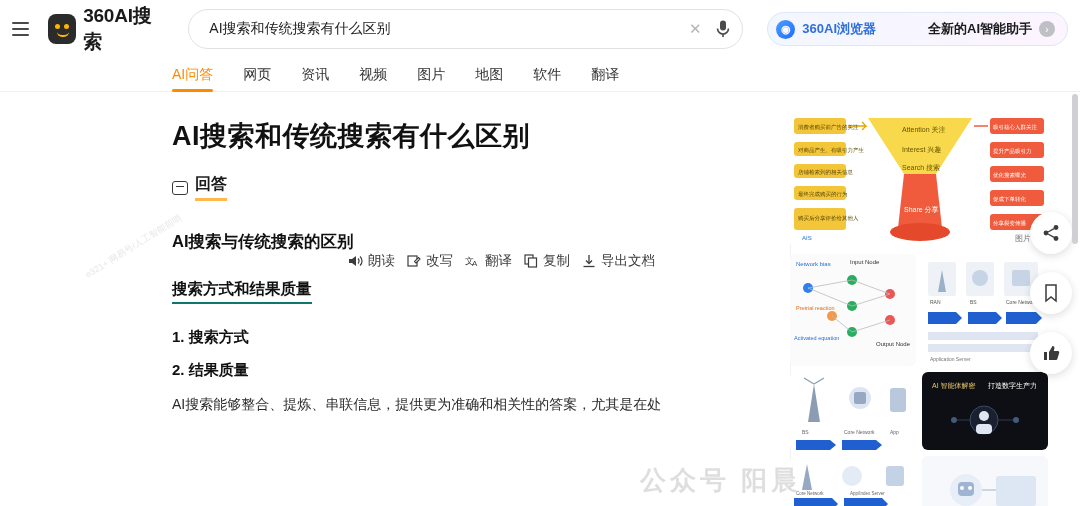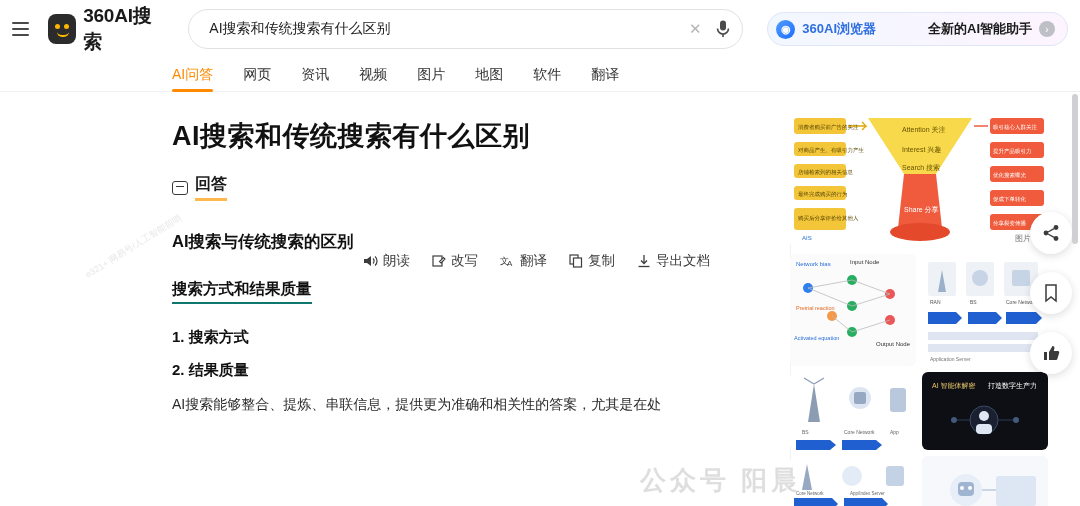--- a/index.html
+++ b/index.html
@@ -203,23 +203,23 @@
     width: 8px; height: 1.6px; background: #3a3a3a;
   }
   .answer-label {
     font-size: 16px; font-weight: bold; color: #1a1a1a;
     padding-bottom: 3px;
     border-bottom: 3px solid #ffb84d;
   }
   .toolbar {
     display: flex;
     align-items: center;
-    gap: 22px;
+    gap: 12px;
     position: absolute;
-    left: 363px;
+    left: 348px;
     top: 160px;
   }
   .tool {
     display: flex; align-items: center; gap: 5px;
     font-size: 13.5px; color: #3c3c3c; cursor: pointer;
   }
   .tool svg { display: block; }
 
   .sec-h2 {
     font-size: 16.5px;

